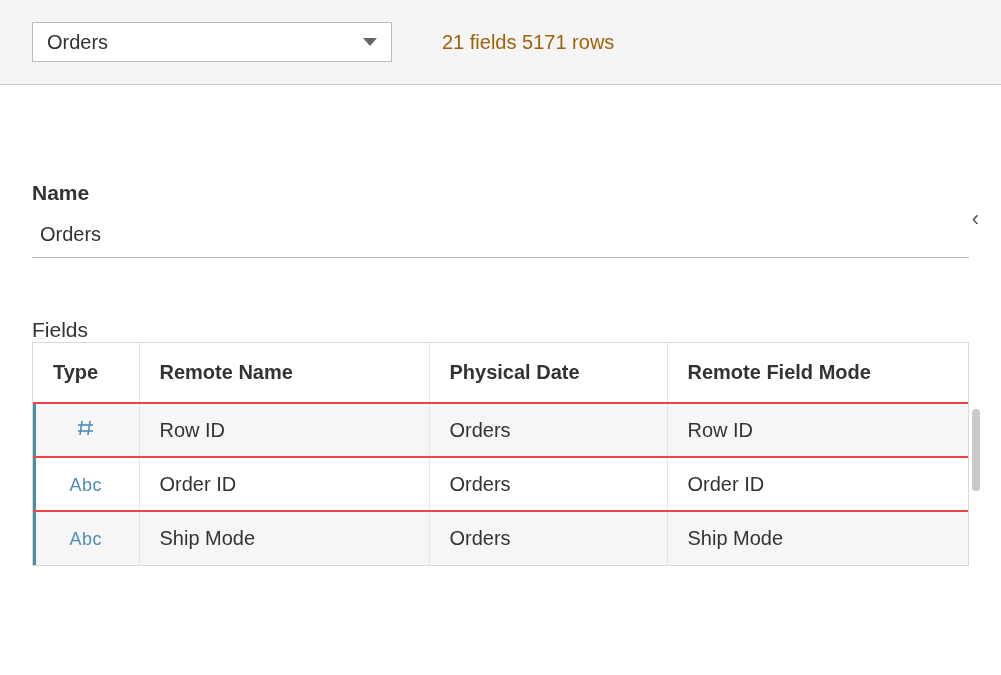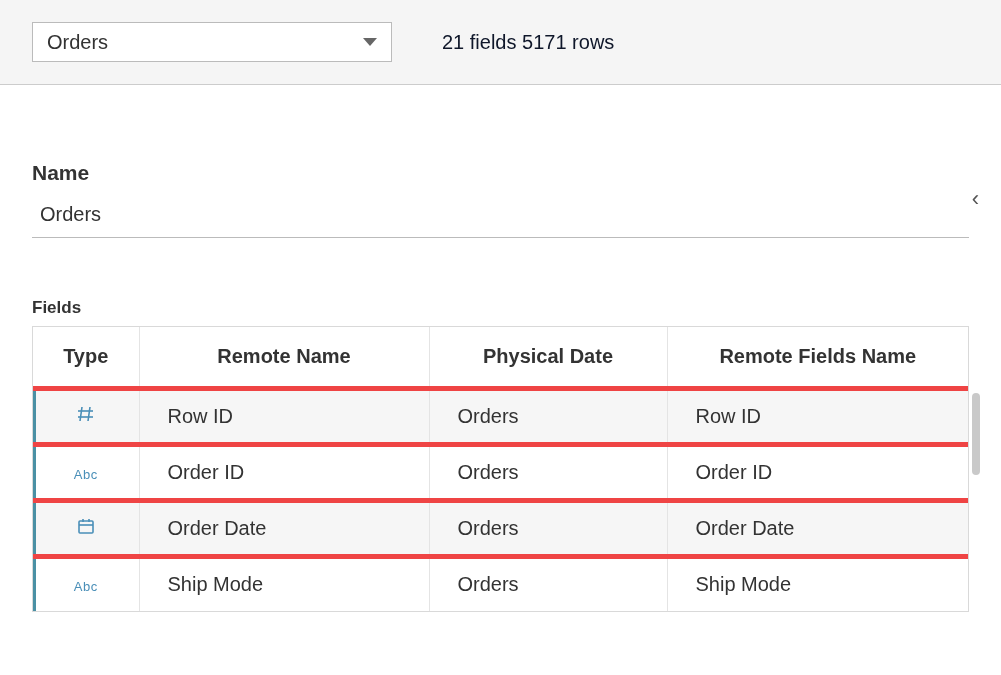--- a/index.html
+++ b/index.html
@@ -39,85 +39,84 @@
     right: 14px;
     top: 50%;
     transform: translateY(-50%);
     width: 0; height: 0;
     border-left: 7px solid transparent;
     border-right: 7px solid transparent;
     border-top: 8px solid #666;
   }
   .summary {
     font-size: 20px;
-    color: #0f172a;
+    color: #a16207;
   }
   .content {
     position: relative;
     padding: 0 32px;
   }
   .collapse-caret {
     position: absolute;
     right: 22px;
     top: 25px;
     font-size: 22px;
     color: #555;
     cursor: pointer;
     user-select: none;
   }
   .section-label {
     font-size: 21px;
     font-weight: 600;
     color: #333;
-    margin-top: 76px;
+    margin-top: 96px;
   }
   .name-input {
     width: 100%;
     font-size: 20px;
     color: #333;
     border: none;
     border-bottom: 1px solid #bbb;
     padding: 10px 8px 11px 8px;
     outline: none;
     margin-top: 8px;
     background: transparent;
   }
   .fields-label {
-    font-size: 17px;
-    font-weight: 700;
+    font-size: 21px;
+    font-weight: 400;
     color: #333;
     margin-top: 60px;
-    margin-bottom: 8px;
   }
   .table-wrap {
     border: 1px solid #d9d9d9;
     position: relative;
   }
   table {
     width: 100%;
     border-collapse: collapse;
     table-layout: fixed;
   }
   th {
-    text-align: center;
+    text-align: left;
     font-size: 20px;
     font-weight: 600;
     color: #333;
     padding: 18px 20px;
     border-right: 1px solid #e4e4e4;
     border-bottom: 1px solid #d9d9d9;
     background: #fff;
   }
   th:last-child { border-right: none; }
   td {
     font-size: 20px;
     color: #333;
-    padding: 14px 28px;
+    padding: 14px 20px;
     border-right: 1px solid #e4e4e4;
-    border-top: 5px solid #ef4444;
+    border-top: 2px solid #ef4444;
     height: 54px;
   }
   td:last-child { border-right: none; }
   tbody tr:nth-child(odd) td { background: #f6f6f6; }
   tbody tr:nth-child(even) td { background: #fff; }
   .col-type { width: 106px; }
   .col-fieldname { width: 290px; }
   .col-phys { width: 238px; }
   
   .type-cell {
@@ -132,21 +131,21 @@
     width: 3px;
     background: #4a90a4;
   }
   .type-icon {
     display: inline-flex;
     align-items: center;
     justify-content: center;
     color: #4a8fb8;
   }
   .type-abc {
-    font-size: 13px;
+    font-size: 18px;
     letter-spacing: 0.5px;
     font-weight: 500;
   }
   .scroll-thumb {
     position: absolute;
     right: -12px;
     top: 66px;
     width: 8px;
     height: 82px;
     background: #c9c9c9;
@@ -178,21 +177,21 @@
         <col class="col-type">
           <col class="col-fieldname">
           <col class="col-phys">
           <col>
       </colgroup>
       <thead>
         <tr>
           <th>Type</th>
           <th>Remote Name</th>
           <th>Physical Date</th>
-          <th>Remote Fields Name</th>
+          <th>Remote Field Mode</th>
         </tr>
       </thead>
       <tbody id="tbody">
           <tr>
             <td class="type-cell"><span class="type-icon">
                 <svg width="18" height="18" viewBox="0 0 18 18" fill="none" stroke="#4a8fb8" stroke-width="1.6">
                   <line x1="5" y1="2" x2="3" y2="16"></line>
                   <line x1="13" y1="2" x2="11" y2="16"></line>
                   <line x1="1" y1="6" x2="16" y2="6"></line>
                   <line x1="1" y1="12" x2="16" y2="12"></line>
@@ -202,33 +201,20 @@
             <td>Orders</td>
             <td>Row ID</td>
           </tr>
           <tr>
             <td class="type-cell"><span class="type-icon type-abc">Abc</span></td>
             <td>Order ID</td>
             <td>Orders</td>
             <td>Order ID</td>
           </tr>
           <tr>
-            <td class="type-cell"><span class="type-icon">
-                <svg width="18" height="18" viewBox="0 0 18 18" fill="none" stroke="#4a8fb8" stroke-width="1.6">
-                  <rect x="2" y="4" width="14" height="12" rx="1"></rect>
-                  <line x1="2" y1="8" x2="16" y2="8"></line>
-                  <line x1="6" y1="2" x2="6" y2="5"></line>
-                  <line x1="12" y1="2" x2="12" y2="5"></line>
-                </svg>
-              </span></td>
-            <td>Order Date</td>
-            <td>Orders</td>
-            <td>Order Date</td>
-          </tr>
-          <tr>
             <td class="type-cell"><span class="type-icon type-abc">Abc</span></td>
             <td>Ship Mode</td>
             <td>Orders</td>
             <td>Ship Mode</td>
           </tr>
         </tbody>
     </table>
     <div class="scroll-thumb"></div>
   </div>
 </div>

